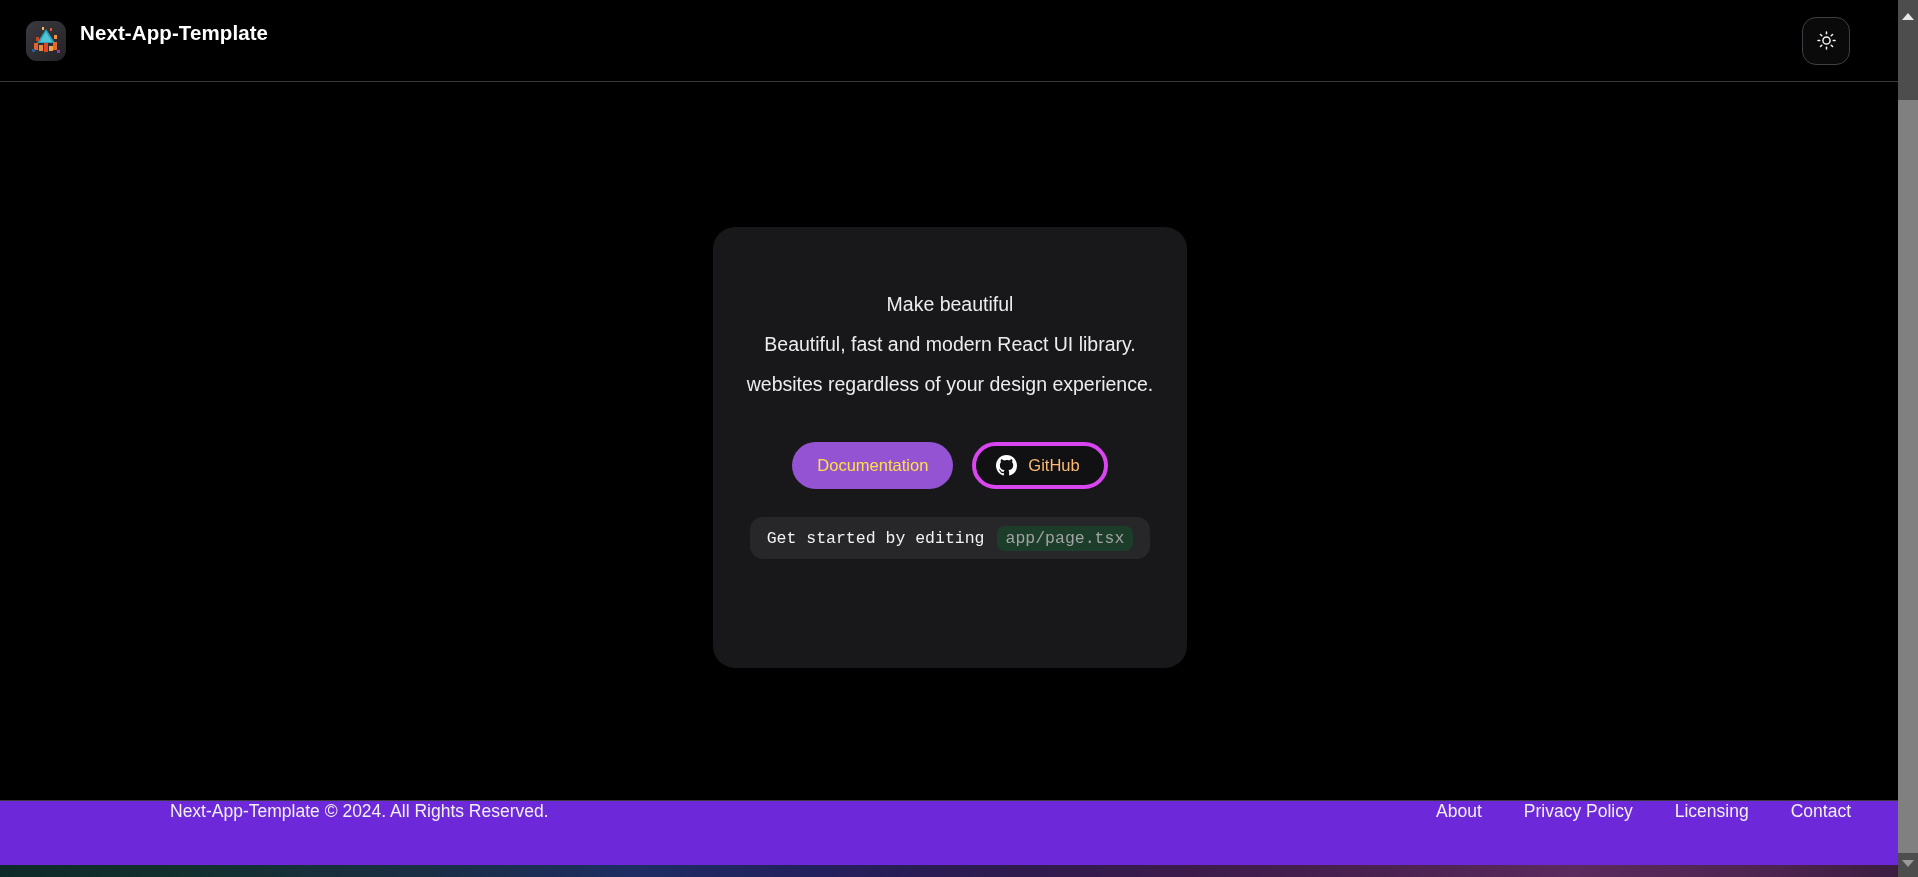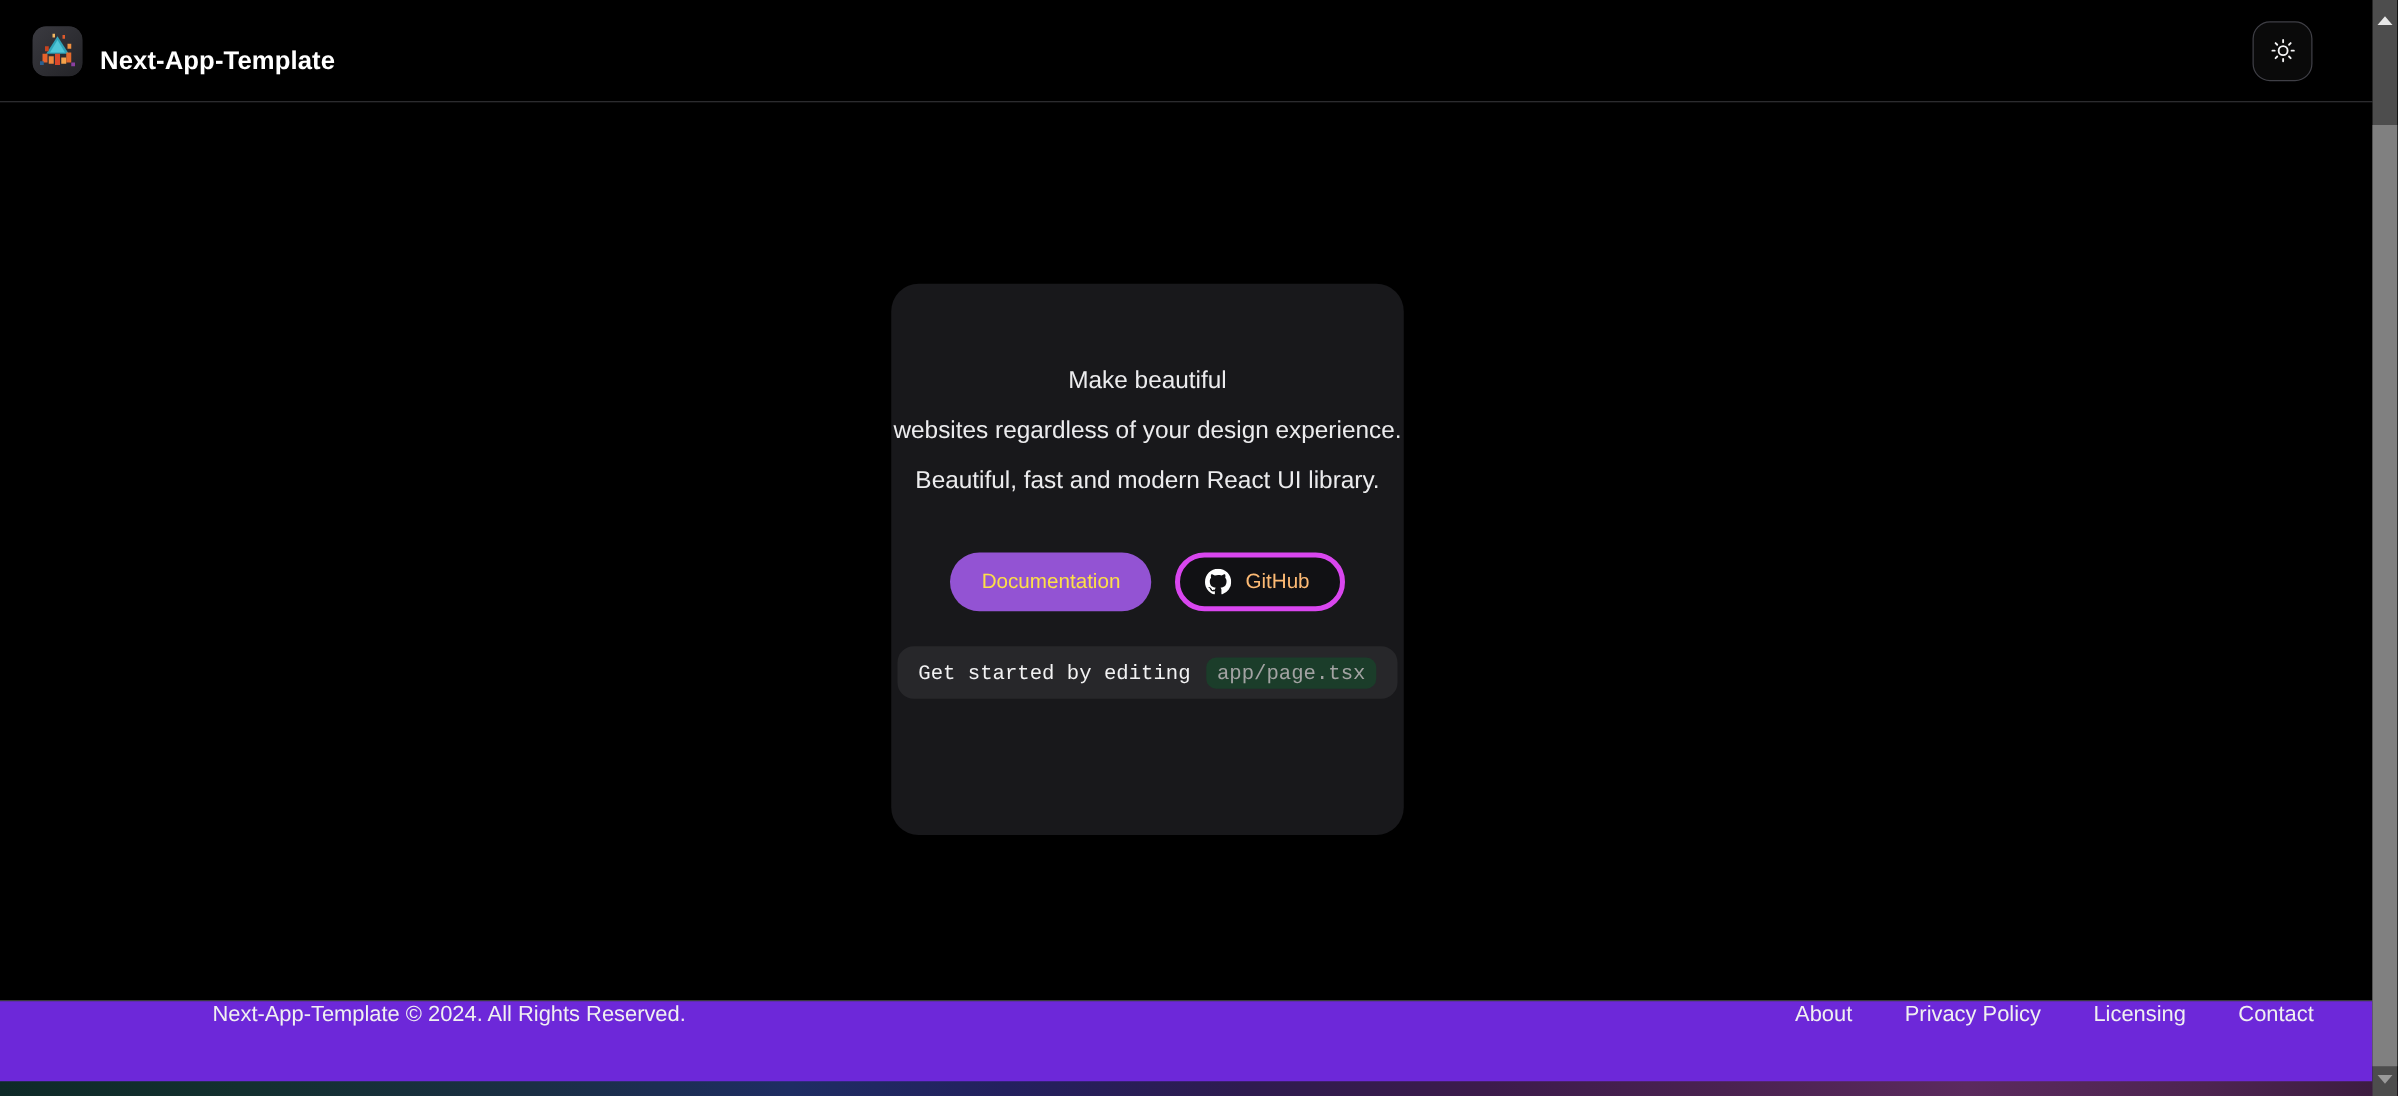--- a/index.html
+++ b/index.html
@@ -34,21 +34,21 @@
     background: #000000;
     border-bottom: 1px solid #3a3a3e;
     display: flex;
     align-items: center;
     justify-content: space-between;
     padding: 0 26px 0 26px;
   }
 
   .brand {
     display: flex;
-    align-items: flex-end;
+    align-items: flex-start;
     gap: 14px;
   }
 
   .brand-logo {
     width: 40px;
     height: 40px;
     border-radius: 11px;
     overflow: hidden;
     flex: 0 0 40px;
     background: #2b2b30;
@@ -83,21 +83,21 @@
     flex: 1 1 auto;
     position: relative;
     background: #000000;
     overflow: hidden;
   }
 
   .hero-card {
     position: absolute;
     left: 713px;
     top: 145px;
-    width: 410px;
+    width: 474px;
     height: 441px;
     background: #18181b;
     border-radius: 22px;
     display: flex;
     flex-direction: column;
     align-items: center;
     padding-top: 57px;
   }
 
   .hero-line {
@@ -323,22 +323,22 @@
       </span>
     </button>
 
   </header>
 
   <main class="main">
 
     <section class="hero-card">
 
       <div class="hero-line">Make beautiful</div>
+      <div class="hero-line">Beautiful, fast and modern React UI library.</div>
       <div class="hero-line">websites regardless of your design experience.</div>
-      <div class="hero-line">Beautiful, fast and modern React UI library.</div>
 
       <div class="hero-buttons">
 
         <button class="btn btn-primary">Documentation</button>
 
         <button class="btn btn-secondary">
           <span>
             <svg width="21" height="21" viewBox="0 0 16 16" fill="#ffffff" aria-hidden="true">
               <path d="M8 0C3.58 0 0 3.58 0 8c0 3.54 2.29 6.53 5.47 7.59.4.07.55-.17.55-.38
                        0-.19-.01-.82-.01-1.49-2.01.37-2.53-.49-2.69-.94-.09-.23-.48-.94-.82-1.13-.28-.15-.68-.52-.01-.53.63-.01

